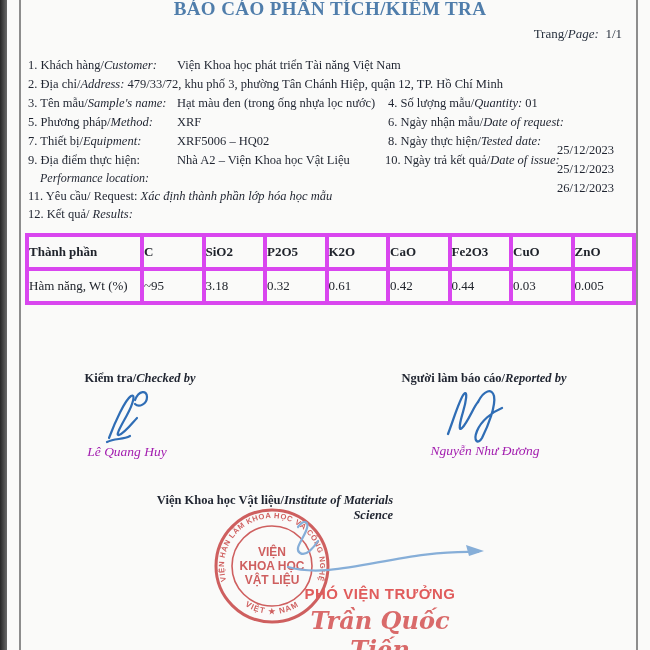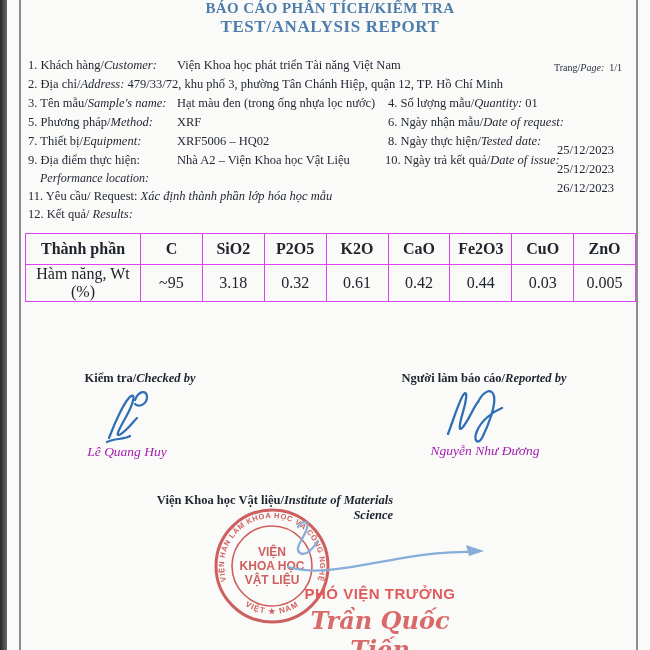--- a/index.html
+++ b/index.html
@@ -10,39 +10,39 @@
     color:#1f2430;
   }
   .scan-edge{position:absolute;left:0;top:0;width:7px;height:650px;
     background:linear-gradient(to right,#262626,#6a6a6a);}
   .frame-line{position:absolute;top:0;height:650px;background:#8d8d8d;}
   .frame-left{left:19px;width:2px;}
   .frame-right{left:636px;width:2px;}
 
   .title-block{position:absolute;left:140px;top:0;width:380px;text-align:center;
     color:#4f7dab;font-weight:bold;}
-  .title-l1{font-size:15px;letter-spacing:.4px;line-height:17px;}
+  .title-l1{font-size:19px;letter-spacing:.4px;line-height:17px;}
   .title-l2{font-size:17px;letter-spacing:.6px;line-height:19px;}
 
-  .page-num{position:absolute;top:26px;right:28px;font-size:10px;color:#2a3340;margin-top:36px;}
+  .page-num{position:absolute;top:26px;right:28px;font-size:13px;color:#2a3340;}
   .page-num .it{font-style:italic;}
 
   .row{position:absolute;left:28px;right:24px;height:17px;font-size:12.5px;white-space:nowrap;}
   .row .en{font-style:italic;}
   .row .val{position:absolute;left:149px;}
   .row .rlab{position:absolute;left:360px;}
   .row .rval{position:absolute;right:12px;margin-top:28px;}
   .row .ival{font-style:italic;}
   .indent-italic{position:absolute;left:40px;font-size:12px;font-style:italic;}
 
   table.results{position:absolute;left:25px;top:233px;width:611px;border-collapse:collapse;
     table-layout:fixed;background:transparent;}
   table.results th, table.results td{
-    border:1px solid #d946ef;text-align:center;vertical-align:middle;
-    font-size:16px;padding:0;height:30px;color:#20242c;}
+    border:4px solid #d946ef;text-align:left;vertical-align:middle;
+    font-size:13px;padding:0;height:30px;color:#20242c;}
   table.results th{font-weight:bold;}
   table.results .c0{width:115px;}
   table.results td.rowlab{font-weight:normal;}
 
   .sig-label{position:absolute;font-size:12.5px;font-weight:bold;text-align:center;}
   .sig-label .en{font-style:italic;}
   .sig-name{position:absolute;font-size:13.5px;font-style:italic;text-align:center;color:#a21caf;}
 
   .institute{position:absolute;left:133px;top:493px;width:260px;text-align:right;
     font-size:12.5px;font-weight:bold;}
@@ -59,21 +59,20 @@
 </style>
 </head>
 <body>
 
 <div class="scan-edge"></div>
 <div class="frame-line frame-left"></div>
 <div class="frame-line frame-right"></div>
 
 <div class="title-block">
   <div class="title-l1">BÁO CÁO PHÂN TÍCH/KIỂM TRA</div>
-  <div class="title-l2">TEST/ANALYSIS REPORT</div>
 </div>
 
 <div class="page-num"><span>Trang/</span><span class="it">Page:</span>&nbsp;&nbsp;<span>1/1</span></div>
 
 <div class="row" style="top:58px">
   <span>1. Khách hàng/</span><span class="en">Customer:</span>
   <span class="val">Viện Khoa học phát triển Tài năng Việt Nam</span>
 </div>
 <div class="row" style="top:77px">
   <span>2. Địa chỉ/</span><span class="en">Address:</span>

